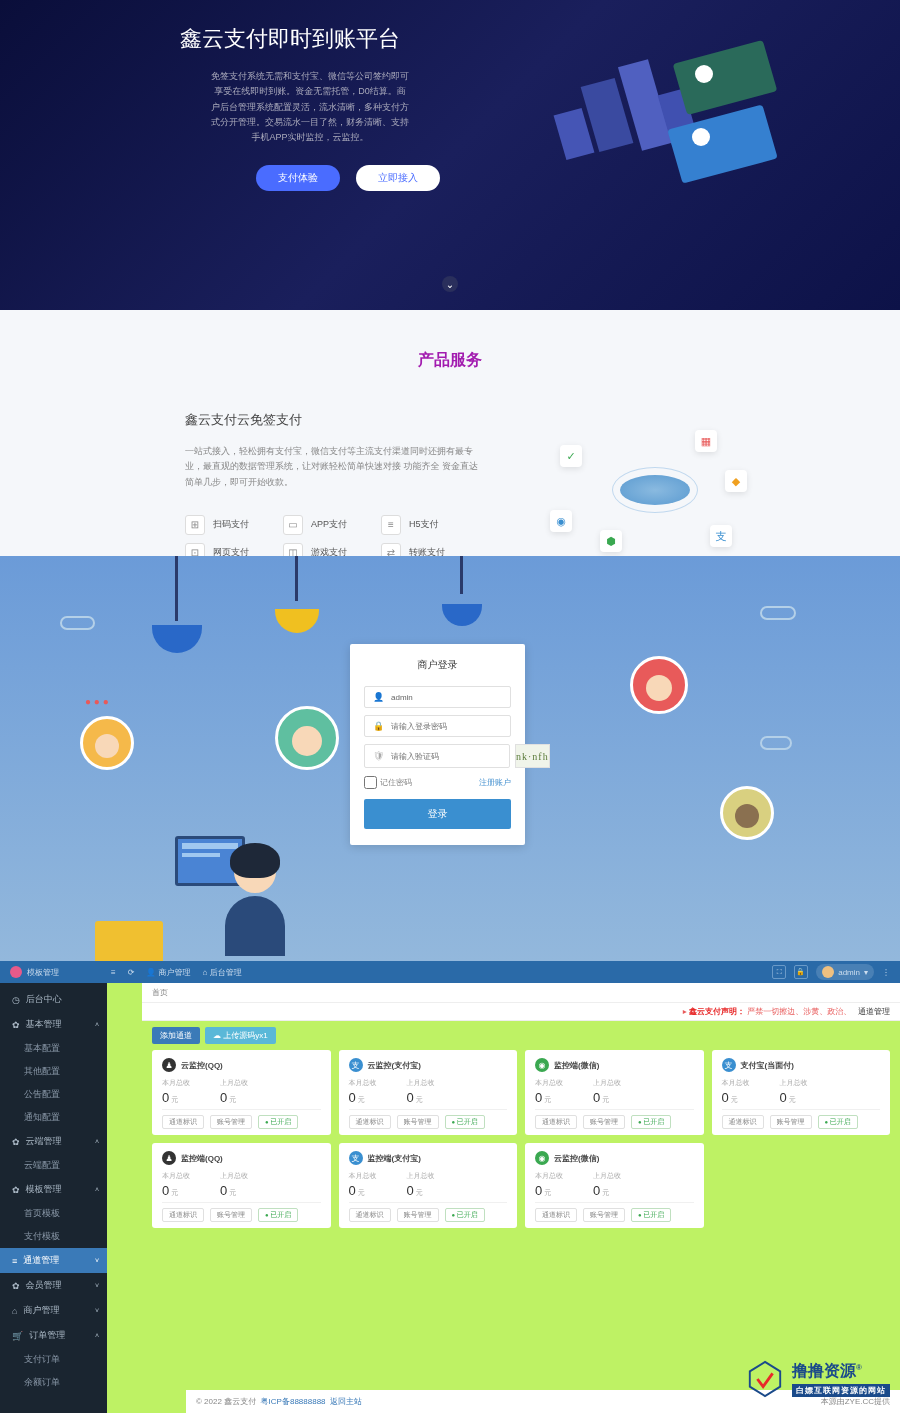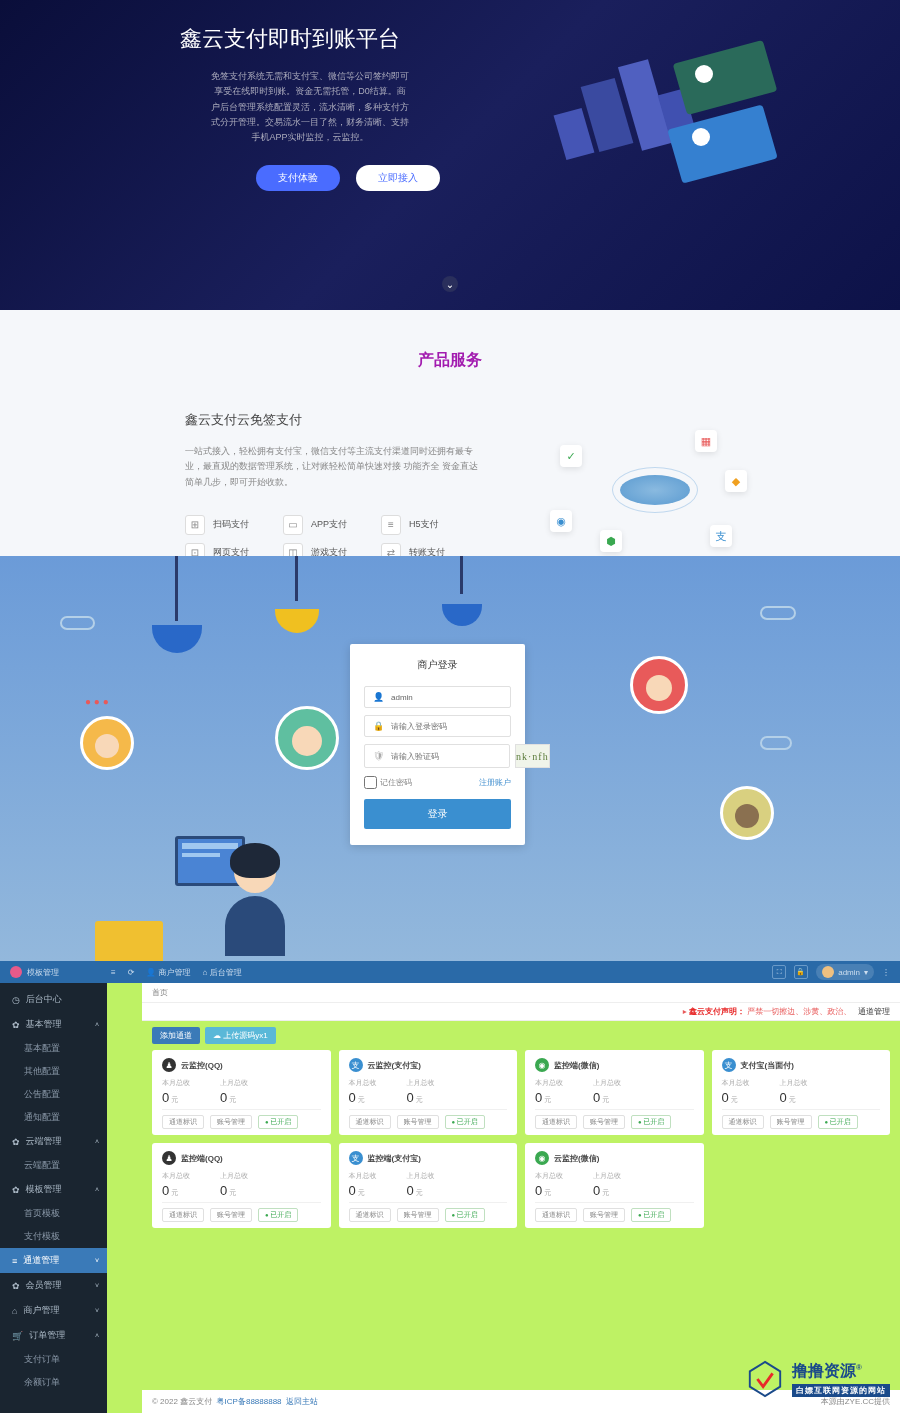--- a/index.html
+++ b/index.html
@@ -98,21 +98,21 @@
 .card-title{color:#444;font-weight:700;}
 .card-stats{display:flex;gap:30px;margin-bottom:4px;}
 .stat-col .lbl{font-size:7px;color:#aaa;}
 .stat-col .val{font-size:13px;color:#333;margin-top:2px;}
 .stat-col .val small{font-size:7px;color:#aaa;margin-left:2px;}
 .card-foot{display:flex;gap:6px;border-top:1px solid #f0f0f0;padding-top:5px;margin-top:4px;}
 .foot-btn{font-size:7px;color:#888;border:1px solid #e0e0e0;padding:1px 6px;border-radius:2px;cursor:pointer;background:#fff;}
 .foot-btn.on{border-color:#c0e0c0;color:#3aa850;}
 .foot-btn.on::before{content:'● ';color:#3aa850;font-size:6px;}
 
-.admin-footer{background:#fff;padding:6px 10px;font-size:8px;color:#888;display:flex;justify-content:space-between;margin-top:auto;}
+.admin-footer{background:#fff;padding:6px 10px;font-size:8px;color:#888;display:flex;justify-content:space-between;margin-top:auto;margin-left:44px;}
 .admin-footer a{color:#3a7ab8;text-decoration:none;}
 
 
 .watermark{position:absolute;right:10px;bottom:15px;display:flex;align-items:center;gap:8px;font-size:16px;font-weight:bold;color:#1a4a8a;}
 .watermark .wm-logo{width:38px;height:38px;}
 .watermark .wm-sub{font-size:8px;color:#555;letter-spacing:1px;background:#1a4a8a;color:#fff;padding:1px 4px;display:block;margin-top:2px;}
 .watermark sup{font-size:8px;}
 
 
 .iso-box{position:absolute;background:#4a5ab8;transform:skewY(-15deg) skewX(15deg);}

